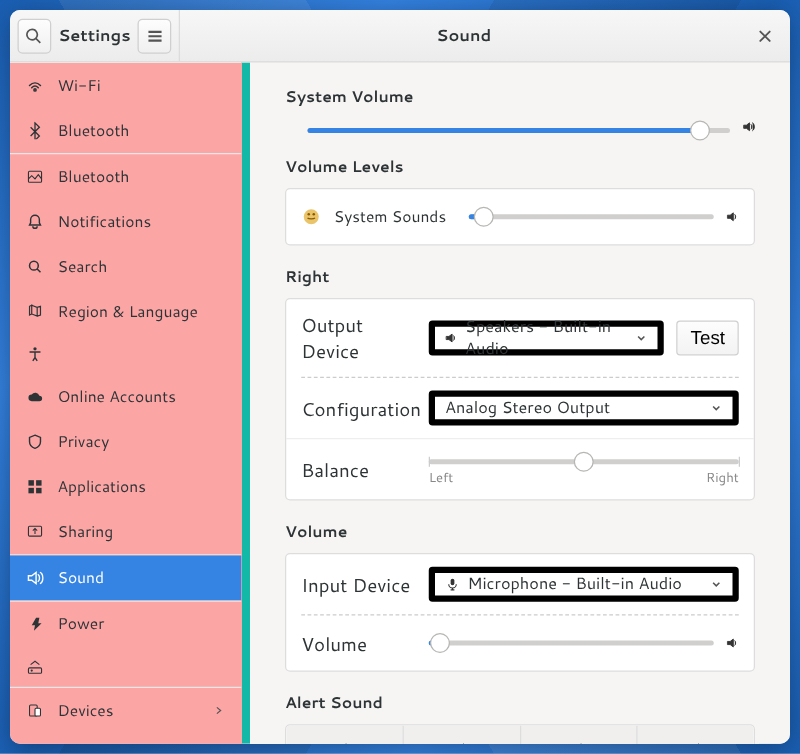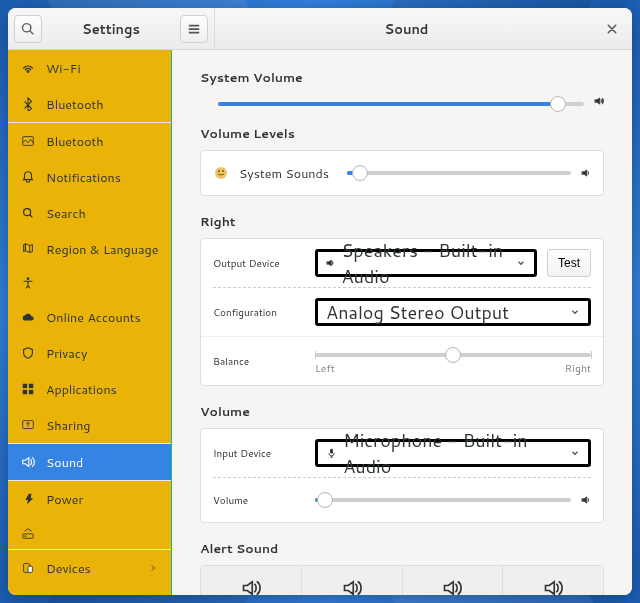--- a/index.html
+++ b/index.html
@@ -33,21 +33,21 @@
   flex-direction: column;
   overflow: hidden;
 }
 .headerbar {
   display: flex;
   height: 42px;
   border-bottom: 1px solid #d6d6d6;
   background: linear-gradient(#f7f7f7, #ececec);
 }
 .hb-left {
-  width: 207px;
+  width: 136px;
   display: flex;
   align-items: center;
   padding: 0 6px;
   gap: 6px;
   border-right: 1px solid #dcdcdc;
   justify-content: center;
 }
 .hb-btn {
   width: 28px;
   height: 28px;
@@ -85,23 +85,23 @@
   justify-content: center;
   cursor: pointer;
   margin-right: 6px;
 }
 .content {
   flex: 1;
   display: flex;
   overflow: hidden;
 }
 .sidebar {
-  width: 164px;
-  background: #eab308;
-  border-right: 1px solid #14b8a6;
+  width: 192px;
+  background: #fca5a5;
+  border-right: 7px solid #14b8a6;
   overflow-y: auto;
 }
 .sb-item {
   display: flex;
   align-items: center;
   gap: 10px;
   padding: 9px 12px;
   cursor: pointer;
   font-size: 12.5px;
   color: #2e3436;
@@ -163,44 +163,44 @@
 .panel-row {
   display: flex;
   align-items: center;
   padding: 10px 12px;
   gap: 10px;
   min-height: 44px;
 }
 .panel-row + .panel-row { border-top: 1px solid #eee; }
 .row-label {
   width: 92px;
-  font-size: 10px;
+  font-size: 15px;
 }
 .combo {
   flex: 1;
   height: 28px;
-  border: 3px solid #000000;
+  border: 5px solid #000000;
   border-radius: 3px;
   background: #fff;
   display: flex;
   align-items: center;
   padding: 0 8px;
-  font-size: 18px;
+  font-size: 13px;
   cursor: pointer;
   gap: 6px;
   position: relative;
 }
 .combo .caret { margin-left: auto; }
 .test-btn {
   height: 28px;
   padding: 0 10px;
   border: 1px solid #cfcfcf;
   border-radius: 3px;
   background: linear-gradient(#fdfdfd,#f3f3f3);
-  font-size: 12px;
+  font-size: 15px;
   cursor: pointer;
 }
 .dashed {
   height: 0;
   border-top: 1px dashed #ccc;
   margin: 0 12px;
 }
 .balance-wrap {
   flex: 1;
   position: relative;

